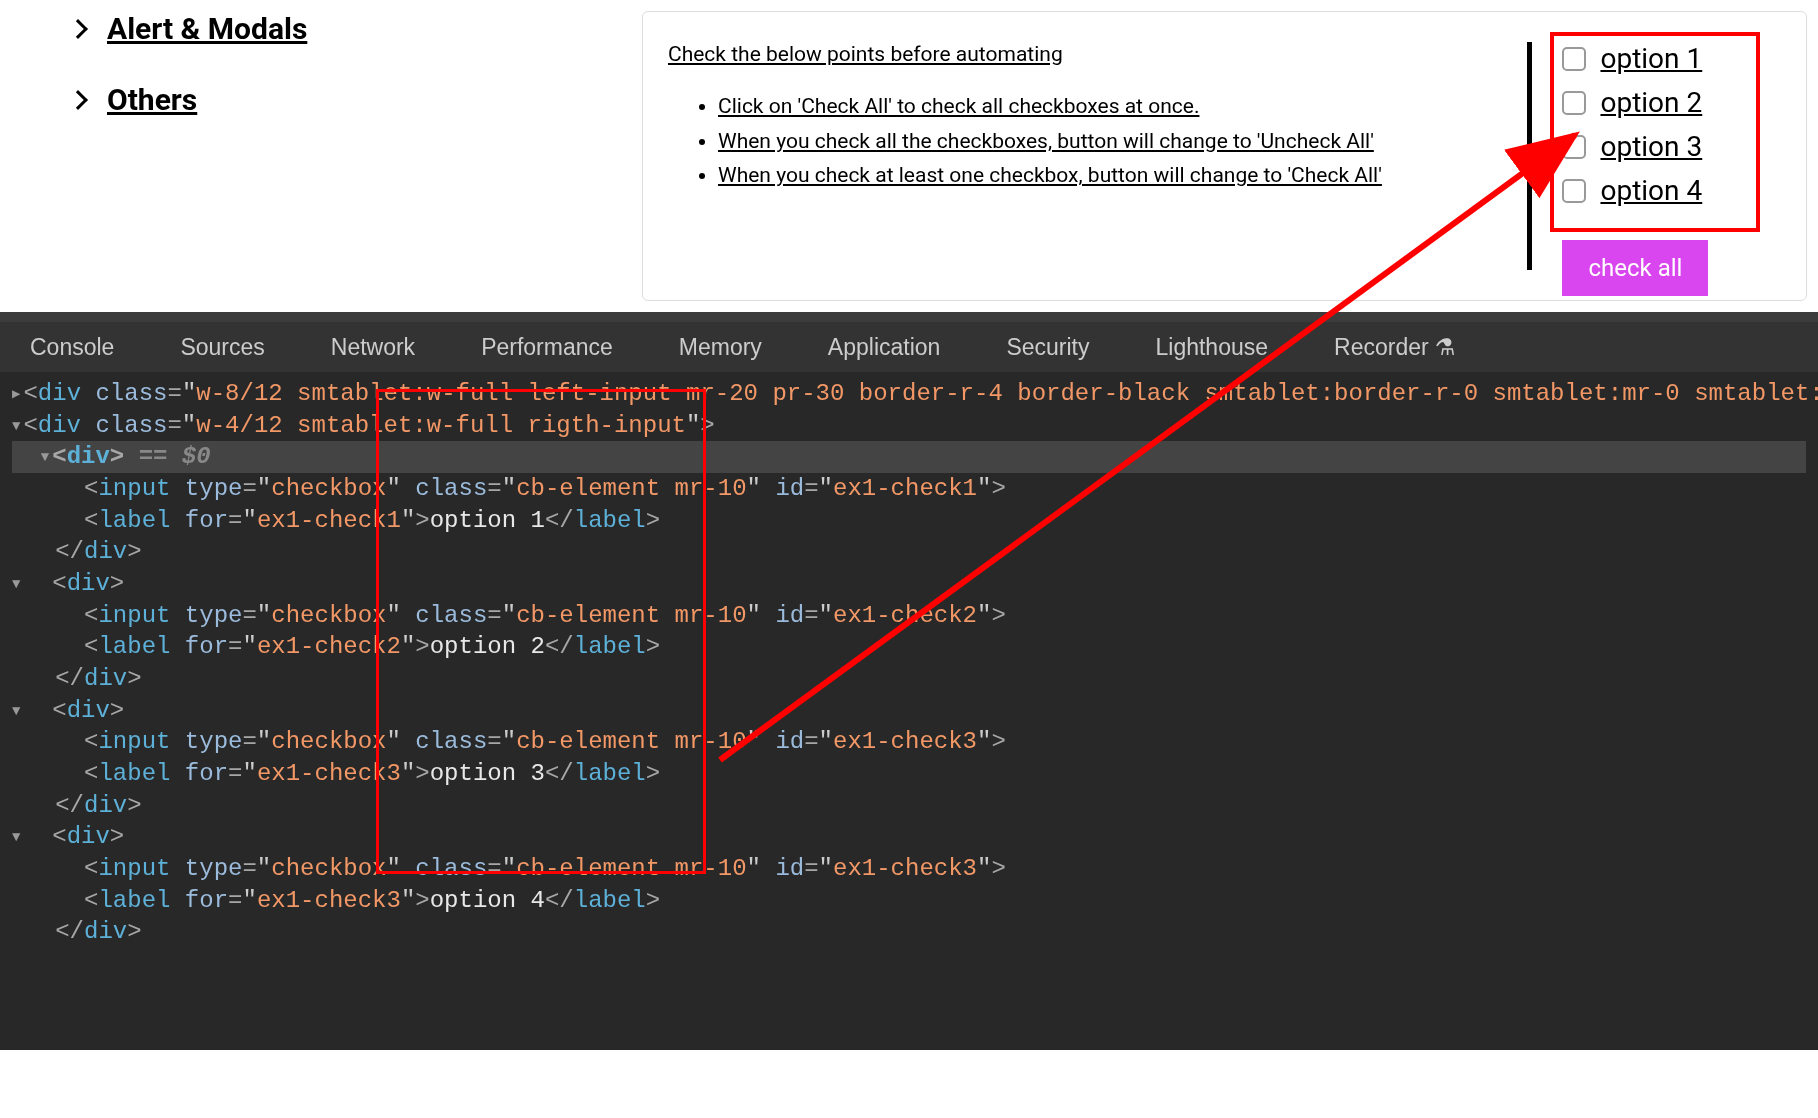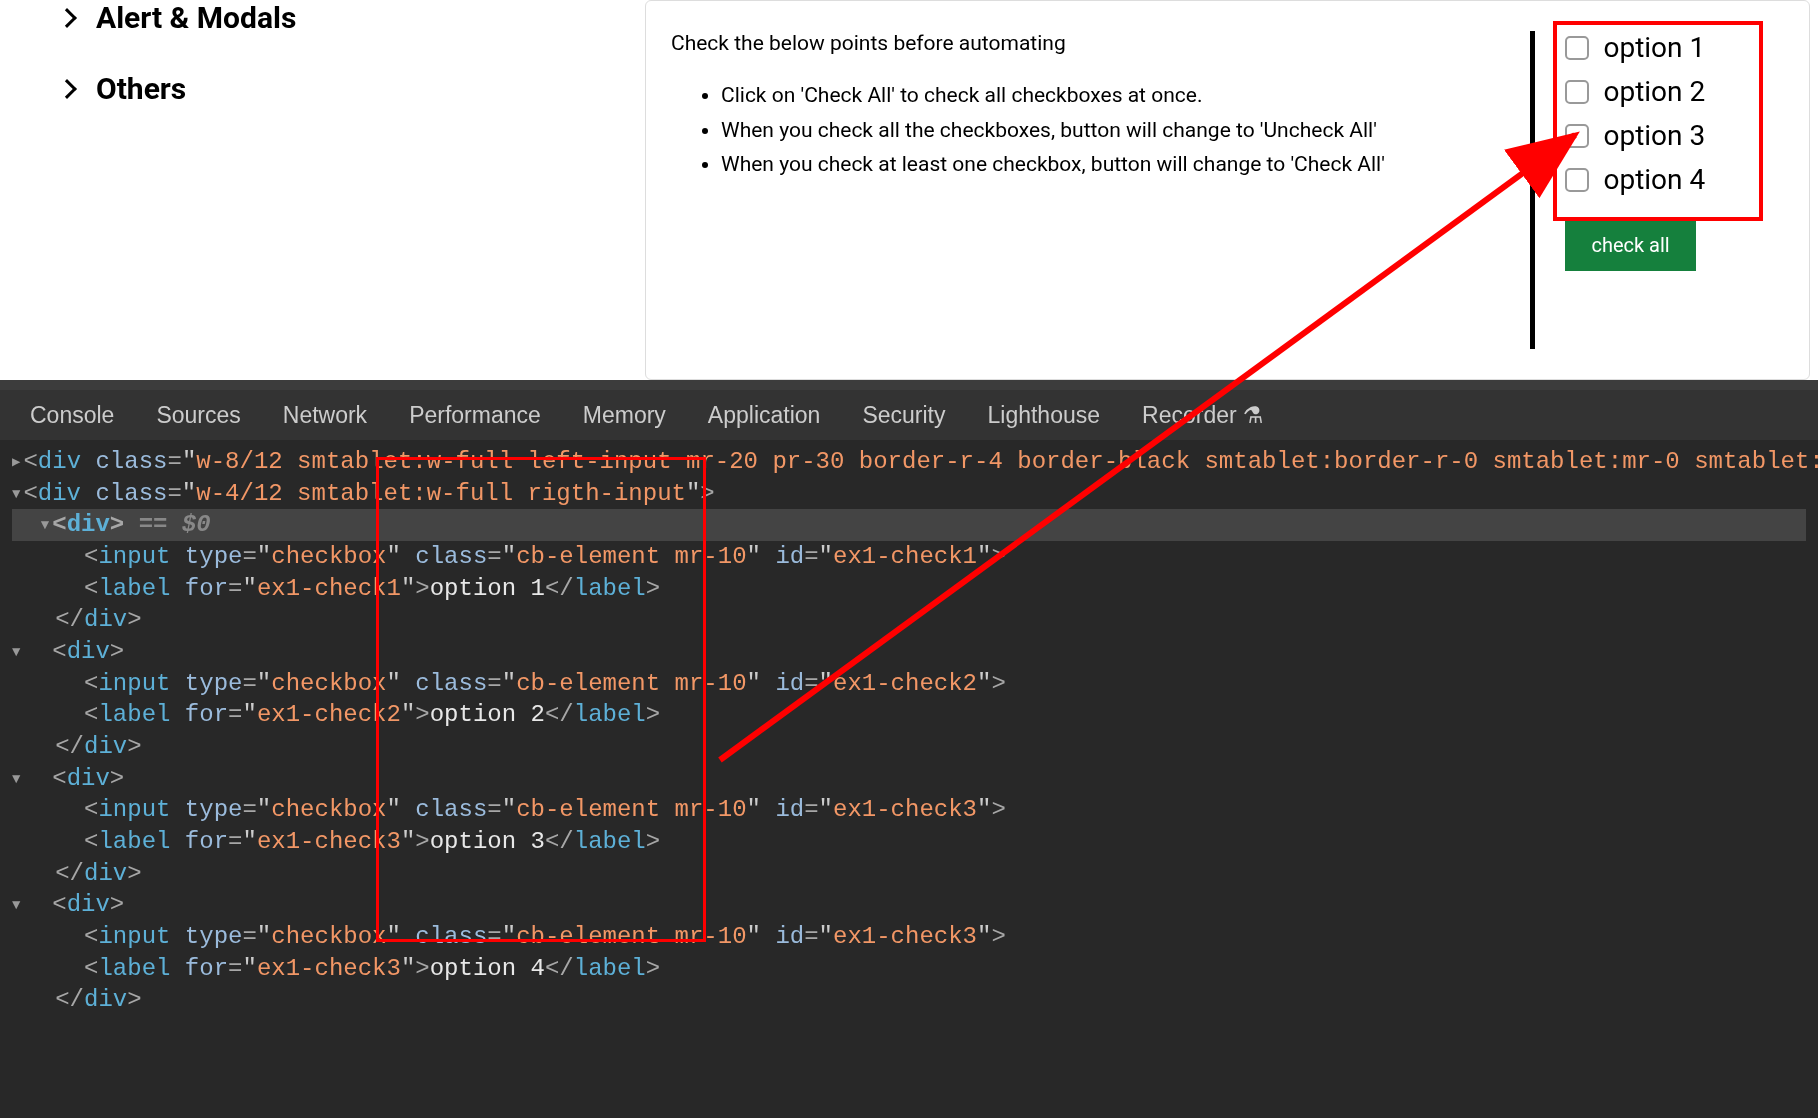--- a/index.html
+++ b/index.html
@@ -10,22 +10,23 @@
     body {
       font-family: -apple-system, BlinkMacSystemFont, "Segoe UI", Roboto, sans-serif;
       background: #fff;
       width: 1818px;
       height: 1118px;
       overflow: hidden;
       position: relative;
     }
     .top-section {
       display: flex;
-      height: 380px;
-      padding: 0;
+      height: 312px;
+      padding: 11px;
+      text-decoration: underline;
     }
     .sidebar {
       width: 645px;
       padding: 0 0 0 60px;
     }
     .sidebar-item {
       display: flex;
       align-items: center;
       font-weight: 700;
       font-size: 30px;
@@ -90,26 +91,26 @@
       width: 24px;
       height: 24px;
       margin-right: 14px;
       border-radius: 5px;
       border: 2px solid #999;
       appearance: none;
       background: #fff;
       cursor: pointer;
     }
     .check-all-btn {
-      background: #15803d;
+      background: #d946ef;
       color: #fff;
       border: none;
-      font-size: 20px;
+      font-size: 24px;
       padding: 14px 26px;
-      margin-top: 12px;
+      margin-top: 22px;
       cursor: pointer;
       font-family: inherit;
     }
     .red-box-options {
       position: absolute;
       border: 4px solid #ff0000;
       top: -10px;
       left: 18px;
       width: 210px;
       height: 200px;
@@ -122,21 +123,21 @@
       font-family: Menlo, Monaco, "Courier New", monospace;
       color: #ccc;
       position: relative;
     }
     .devtools-tabs {
       display: flex;
       background: #333;
       height: 50px;
       align-items: center;
       padding: 0 30px;
-      gap: 42px;
+      gap: 66px;
       font-family: -apple-system, BlinkMacSystemFont, "Segoe UI", sans-serif;
       font-size: 23px;
       color: #ccc;
     }
     .devtools-tab {
       cursor: pointer;
     }
     .devtools-top-bar {
       background: #3c3c3c;
       height: 10px;

